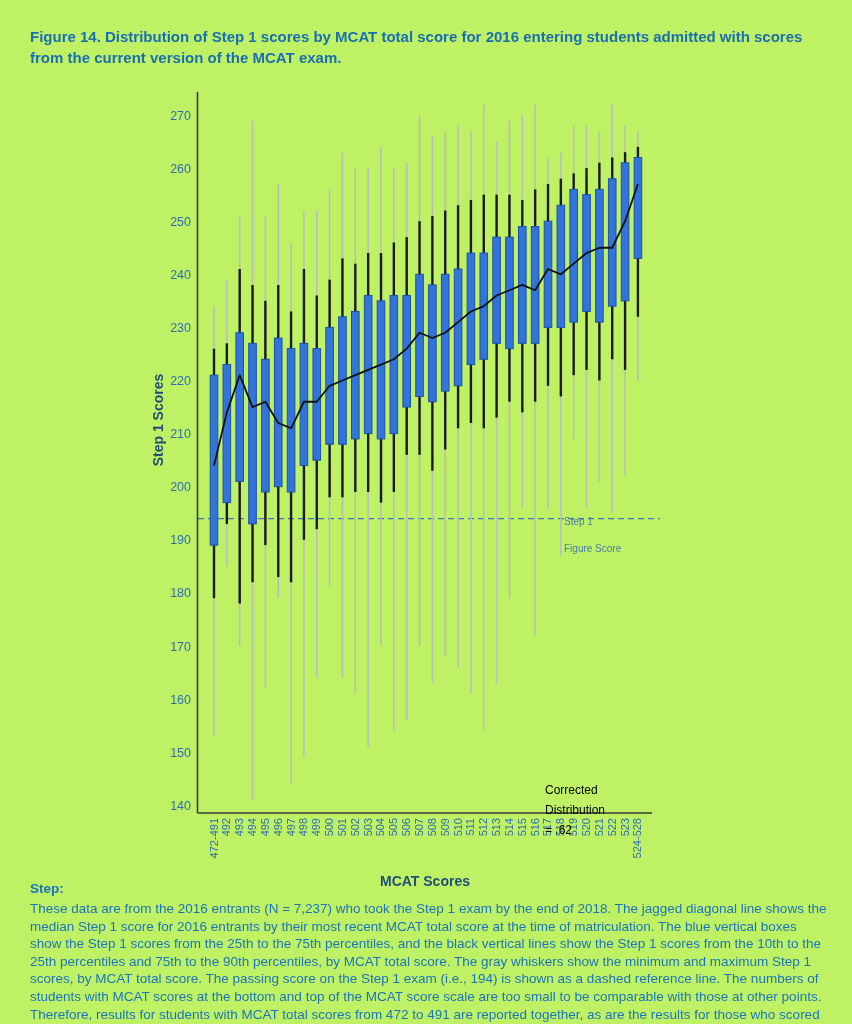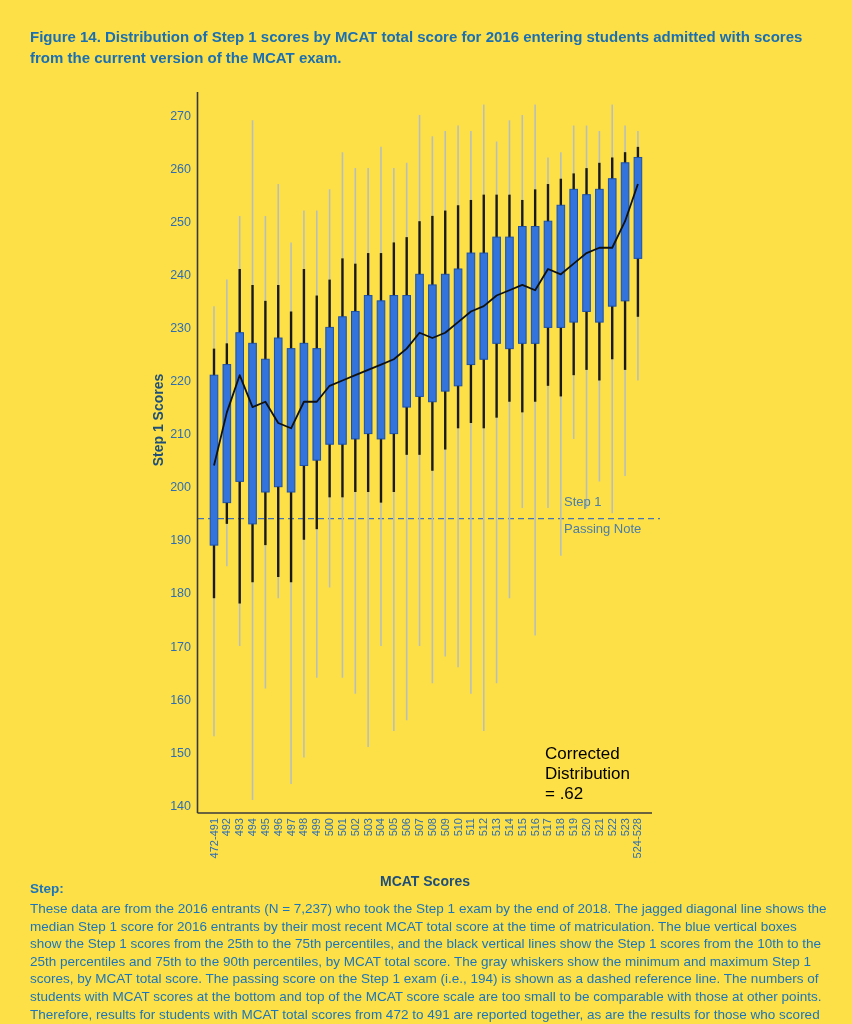--- a/index.html
+++ b/index.html
@@ -1,24 +1,24 @@
 <!DOCTYPE html>
 <html><head>
 <meta charset="utf-8">
 <style>
   html,body{margin:0;padding:0;background:#ffffff;}
-  .page{position:relative;width:852px;height:1024px;background:#fde047;
+  .page{position:relative;width:852px;height:1024px;background:#bef264;
         font-family:"Liberation Sans",sans-serif;overflow:hidden;}
   .figure-title{position:absolute;left:30px;top:26px;width:796px;
         font-size:15px;font-weight:bold;color:#1a6fb3;line-height:21px;}
   #chart-svg{position:absolute;left:0;top:0;}
-  .annot{position:absolute;font-size:13px;color:#4a7dab;}
+  .annot{position:absolute;font-size:10px;color:#4a7dab;margin-top:22px;}
   .annot-step1{left:564px;top:494px;}
   .annot-passing{left:564px;top:521px;}
-  .corr-note{position:absolute;left:545px;top:744px;font-size:17px;
+  .corr-note{position:absolute;left:545px;top:780px;font-size:12px;
         color:#000000;line-height:20px;}
   .note-heading{position:absolute;left:30px;top:881px;font-size:13.5px;
         font-weight:bold;color:#1b75bc;}
   .note-body{position:absolute;left:30px;top:900px;width:800px;
         font-size:13.5px;color:#1b75bc;line-height:17.6px;}
 </style>
 </head>
 <body>
 
 <div class="page">
@@ -191,21 +191,21 @@
         <text x="628.572" y="818" text-anchor="end" font-size="11" fill="#2e6db4" transform="rotate(-90 628.572 818)">523</text>
         <text x="641.418" y="818" text-anchor="end" font-size="11" fill="#2e6db4" transform="rotate(-90 641.418 818)">524-528</text>
       </g>
       <g>
         <text x="163" y="420" text-anchor="middle" font-size="14" font-weight="bold" fill="#1f4e79" transform="rotate(-90 163 420)">Step 1 Scores</text>
         <text x="425" y="886" text-anchor="middle" font-size="14" font-weight="bold" fill="#1f4e79">MCAT Scores</text>
       </g>
     </svg>
 
   <div class="annot annot-step1">Step 1</div>
-  <div class="annot annot-passing">Passing Note</div>
+  <div class="annot annot-passing">Figure Score</div>
 
   <div class="corr-note">
     <div>Corrected</div>
     <div>Distribution</div>
     <div>= .62</div>
   </div>
 
   <div class="note-heading">Step:</div>
   <div class="note-body">These data are from the 2016 entrants (N = 7,237) who took the Step 1 exam by the end of 2018. The jagged diagonal line shows the median Step 1 score for 2016 entrants by their most recent MCAT total score at the time of matriculation. The blue vertical boxes show the Step 1 scores from the 25th to the 75th percentiles, and the black vertical lines show the Step 1 scores from the 10th to the 25th percentiles and 75th to the 90th percentiles, by MCAT total score. The gray whiskers show the minimum and maximum Step 1 scores, by MCAT total score. The passing score on the Step 1 exam (i.e., 194) is shown as a dashed reference line. The numbers of students with MCAT scores at the bottom and top of the MCAT score scale are too small to be comparable with those at other points. Therefore, results for students with MCAT total scores from 472 to 491 are reported together, as are the results for those who scored from 524 to 528.</div>
 </div>

